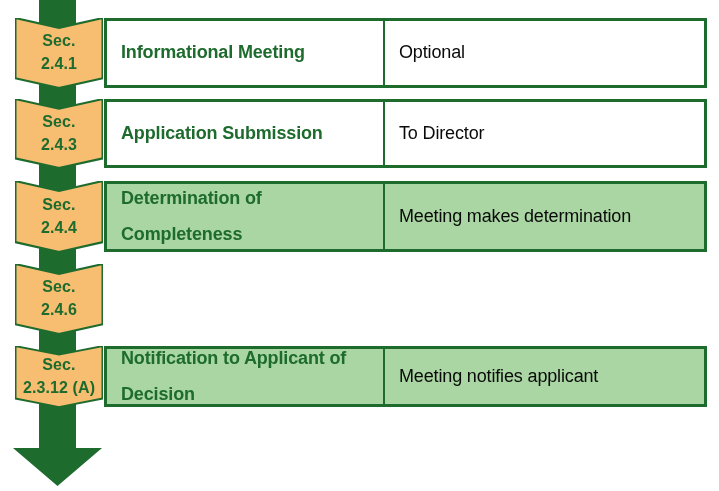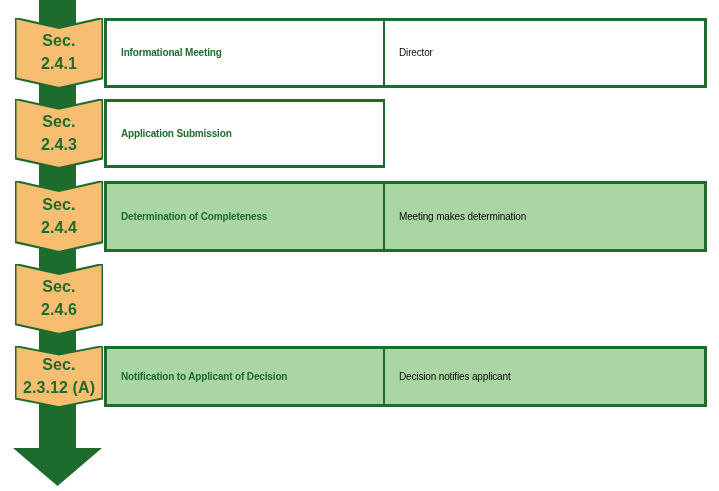--- a/index.html
+++ b/index.html
@@ -94,21 +94,21 @@
   .box.right {
     left: 383px;
     width: 324px;
     border-left-width: 2px;
   }
   .box.white  { background: #ffffff; }
   .box.green  { background: #a9d6a2; }
 
   .box-text {
     padding: 0 14px;
-    font-size: 10px;
+    font-size: 18px;
     line-height: 1.95;
     letter-spacing: -0.15px;
     width: 100%;
     box-sizing: border-box;
   }
   .mid .box-text   { color: #1e6b2e; font-weight: bold; }
   .right .box-text { color: #0a0a0a; font-weight: normal; }
 </style>
 </head>
 <body>
@@ -122,36 +122,39 @@
       <polygon points="26,0 63,0 63,34 89,34 44.5,72 0,34 26,34" fill="#1e6b2e"></polygon>
     </svg>
   </div>
 
   <div id="rows">
       <div class="row" style="top: 18px; height: 70px;">
         <div class="box mid white">
           <div class="box-text">Informational Meeting</div>
         </div>
         <div class="box right white">
-          <div class="box-text">Director</div>
+          <div class="box-text">Optional</div>
         </div>
         <div class="chev">
           <svg viewBox="0 0 88 100" preserveAspectRatio="none" aria-hidden="true">
             <polygon points="0,0 44,14 88,0 88,86 44,100 0,86" fill="#f7be72" stroke="#1e6b2e" stroke-width="3"></polygon>
           </svg>
           <div class="chev-label">
             <span>Sec.</span>
             <span>2.4.1</span>
           </div>
         </div>
       </div>
       <div class="row" style="top: 99px; height: 69px;">
         <div class="box mid white">
           <div class="box-text">Application Submission</div>
         </div>
+        <div class="box right white">
+          <div class="box-text">To Director</div>
+        </div>
         <div class="chev">
           <svg viewBox="0 0 88 100" preserveAspectRatio="none" aria-hidden="true">
             <polygon points="0,0 44,14 88,0 88,86 44,100 0,86" fill="#f7be72" stroke="#1e6b2e" stroke-width="3"></polygon>
           </svg>
           <div class="chev-label">
             <span>Sec.</span>
             <span>2.4.3</span>
           </div>
         </div>
       </div>
@@ -181,21 +184,21 @@
             <span>Sec.</span>
             <span>2.4.6</span>
           </div>
         </div>
       </div>
       <div class="row" style="top: 346px; height: 61px;">
         <div class="box mid green">
           <div class="box-text">Notification to Applicant of Decision</div>
         </div>
         <div class="box right green">
-          <div class="box-text">Decision notifies applicant</div>
+          <div class="box-text">Meeting notifies applicant</div>
         </div>
         <div class="chev">
           <svg viewBox="0 0 88 100" preserveAspectRatio="none" aria-hidden="true">
             <polygon points="0,0 44,14 88,0 88,86 44,100 0,86" fill="#f7be72" stroke="#1e6b2e" stroke-width="3"></polygon>
           </svg>
           <div class="chev-label">
             <span>Sec.</span>
             <span>2.3.12 (A)</span>
           </div>
         </div>

